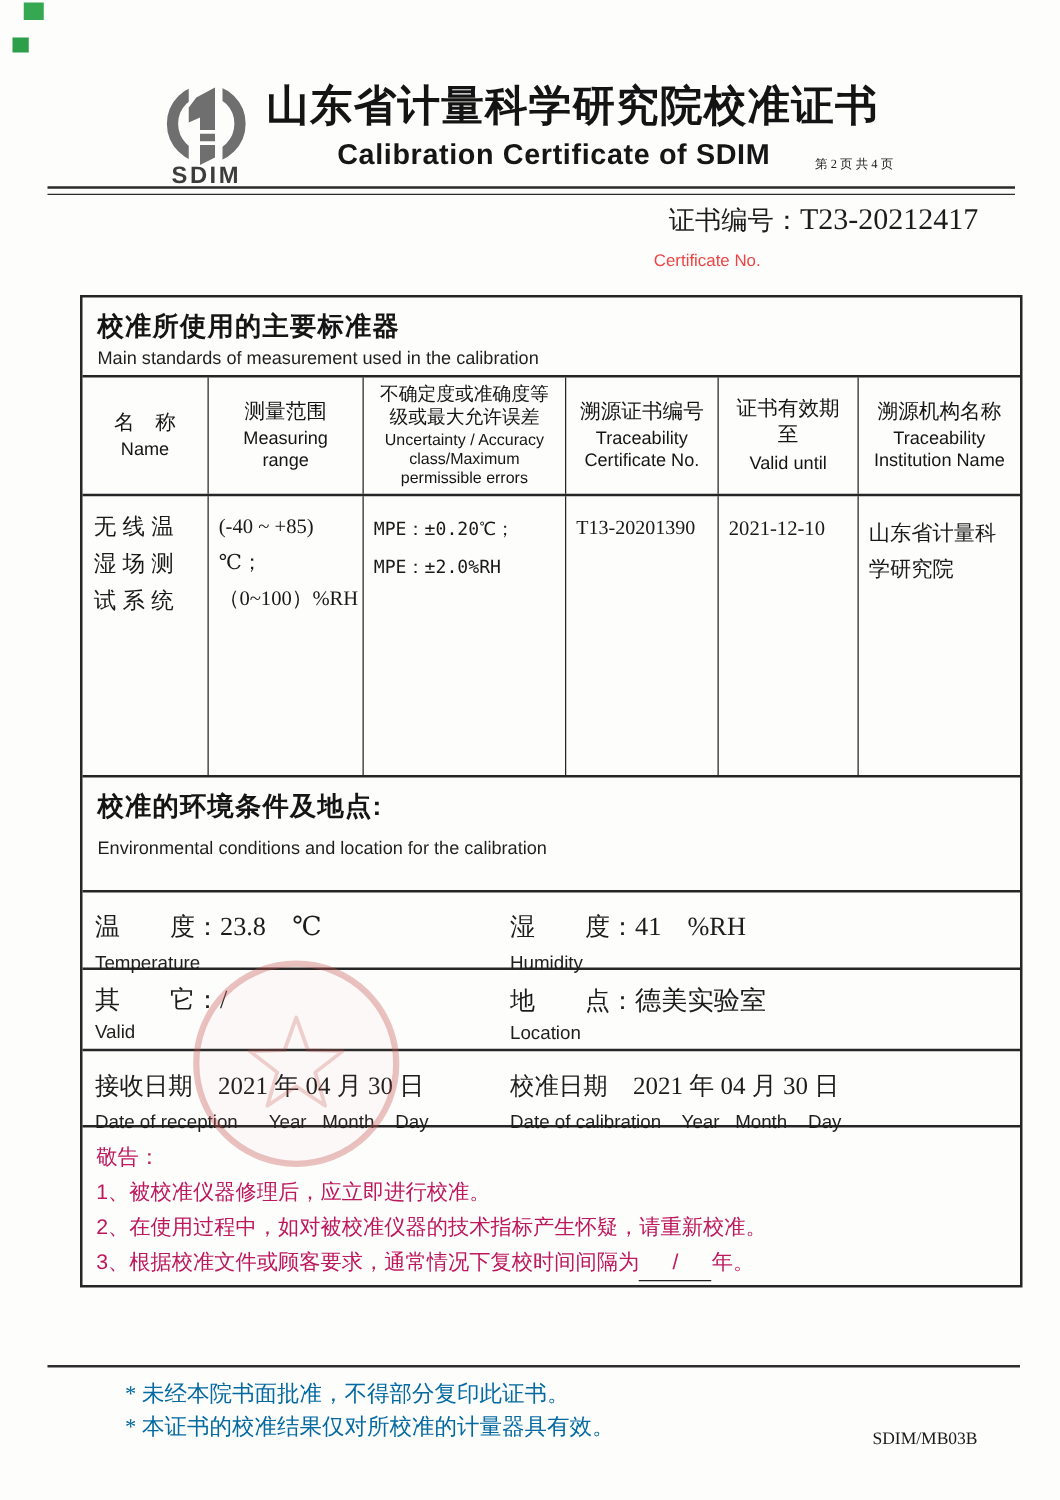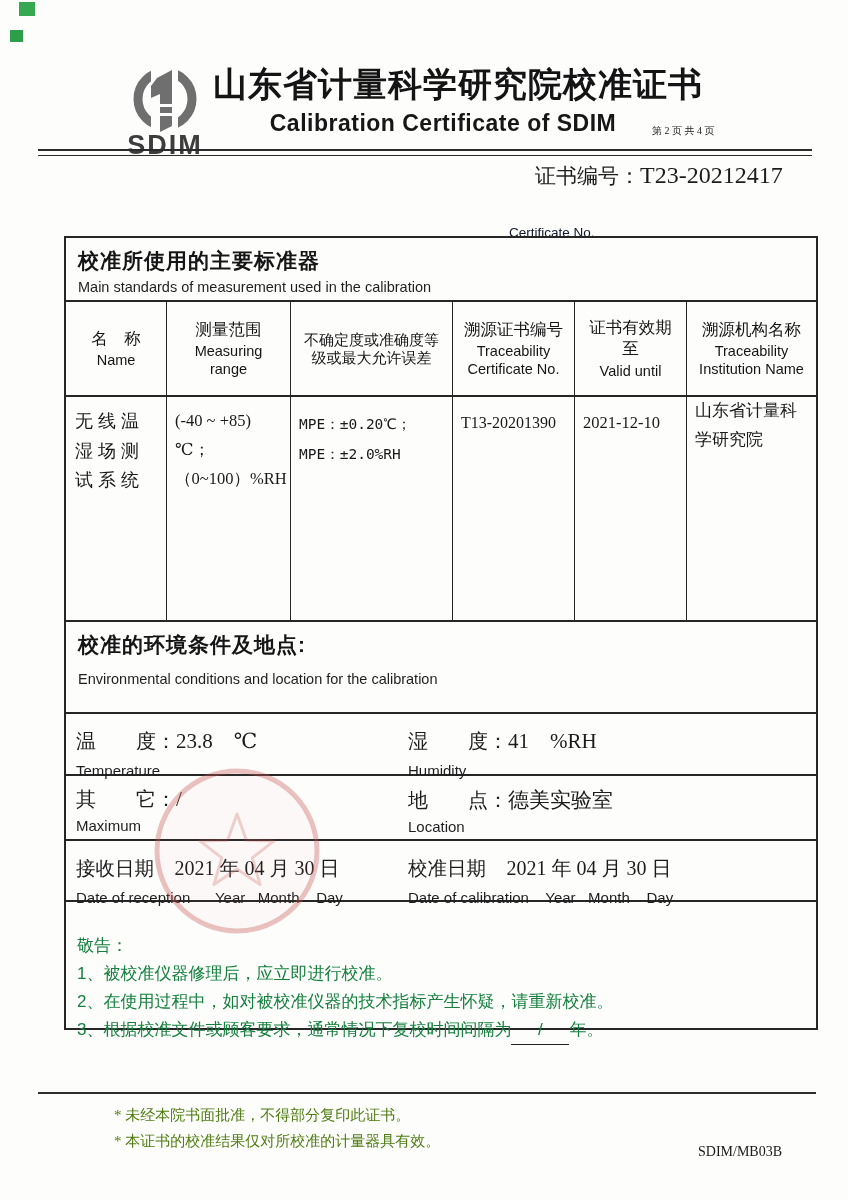--- a/index.html
+++ b/index.html
@@ -12,31 +12,31 @@
   .pre{white-space:pre;}
 
   
   .scan-mark{position:absolute;}
   .scan-mark.m1{left:19px;top:2px;width:16px;height:14px;background:#35a851;}
   .scan-mark.m2{left:10px;top:30px;width:13px;height:12px;background:#2d9e4a;}
 
   
   .logo{left:112px;top:66px;width:106px;text-align:center;}
   .logo .glyph{display:block;margin:0 auto;}
-  .logo .logo-word{font-weight:bold;font-size:27px;letter-spacing:2px;color:#3d3d3d;margin-top:-4px;}
+  .logo .logo-word{font-weight:bold;font-size:19px;letter-spacing:2px;color:#3d3d3d;margin-top:-4px;}
   .title-zh{left:208px;top:62px;width:500px;text-align:center;font-size:34px;font-weight:bold;
             font-family:"DejaVu Serif","Liberation Serif",serif;letter-spacing:1px;color:#141414;}
   .title-en{left:208px;top:110px;width:470px;text-align:center;font-size:23px;font-weight:800;
             letter-spacing:.5px;color:#161616;}
   .page-info{left:652px;top:124px;font-size:10px;color:#222;}
   .hr-double{left:38px;top:149px;width:774px;height:4px;border-top:2.5px solid #2b2b2b;border-bottom:1.5px solid #2b2b2b;}
   .cert-line{left:535px;top:162px;font-size:21px;}
   .cert-line .lbl{font-weight:500;}
   .cert-line .val{font-size:24px;}
-  .cert-en{left:509px;top:201px;font-size:13.5px;color:#0f172a;margin-top:24px;}
+  .cert-en{left:523px;top:201px;font-size:13.5px;color:#ef4444;}
 
   
   .docbox{left:64px;top:236px;width:754px;border:2px solid #262626;box-sizing:border-box;background:transparent;}
   .sec-title{padding:9px 14px 0 12px;box-sizing:border-box;}
   .sec-title .t-zh{font-size:21px;font-weight:600;letter-spacing:1px;color:#151515;}
   .sec-title .t-en{font-size:14.5px;margin-top:4px;color:#1f1f1f;}
   .row{box-sizing:border-box;border-top:2px solid #262626;}
   .grid6{display:grid;grid-template-columns:100px 124px 162px 122px 112px 1fr;}
   .grid6 > div{box-sizing:border-box;}
   .grid6 > div + div{border-left:1.5px solid #262626;}
@@ -55,29 +55,29 @@
   .twocol .left{width:342px;box-sizing:border-box;padding-left:10px;}
   .twocol .right{flex:1;box-sizing:border-box;}
   .envline{font-size:20px;}
   .envline .lab{font-weight:500;}
   .envline .val{font-size:21px;}
   .sub-en{font-size:15px;margin-top:7px;color:#1e1e1e;}
   .dateline .lab{font-size:19.5px;font-weight:500;}
   .dateline .val{font-size:20px;}
 
   
-  .notice{padding:30px 16px 0 11px;font-size:17px;line-height:28px;color:#15803d;}
+  .notice{padding:10px 16px 0 11px;font-size:17px;line-height:28px;color:#be185d;}
   .slash{display:inline-block;min-width:58px;text-align:center;border-bottom:1.5px solid #222;}
 
   
   .stamp{left:150px;top:764px;pointer-events:none;opacity:.85;}
 
   
   .hr-footer{left:38px;top:1092px;width:778px;border-top:2px solid #2e2e2e;height:0;}
-  .f-note{left:114px;top:1102px;font-size:15px;line-height:26px;color:#4d7c0f;}
+  .f-note{left:100px;top:1102px;font-size:18px;line-height:26px;color:#0369a1;}
   .form-code{left:698px;top:1144px;font-size:14px;color:#1a1a1a;}
 </style>
 </head>
 <body>
 
 <div class="page">
 
   <div class="scan-mark m1"></div>
   <div class="scan-mark m2"></div>
 
@@ -113,20 +113,21 @@
       <div class="hcell">
         <span>名　称</span>
         <span class="en">Name</span>
       </div>
       <div class="hcell">
         <span>测量范围</span>
         <span class="en">Measuring range</span>
       </div>
       <div class="hcell small">
         <span>不确定度或准确度等级或最大允许误差</span>
+        <span class="en">Uncertainty / Accuracy class/Maximum permissible errors</span>
       </div>
       <div class="hcell">
         <span>溯源证书编号</span>
         <span class="en">Traceability Certificate No.</span>
       </div>
       <div class="hcell">
         <span>证书有效期至</span>
         <span class="en">Valid until</span>
       </div>
       <div class="hcell">
@@ -144,21 +145,21 @@
       <div class="dcell mono mpecell">
         <span class="ln">MPE：±0.20℃；</span>
         <span class="ln">MPE：±2.0%RH</span>
       </div>
       <div class="dcell serif" style="font-size:16px;padding-top:12px;">
         <span>T13-20201390</span>
       </div>
       <div class="dcell serif" style="font-size:16.5px;padding-top:12px;">
         <span>2021-12-10</span>
       </div>
-      <div class="dcell serif" style="font-size:17px;line-height:1.7;padding-top:0;">山东省计量科学研究院</div>
+      <div class="dcell serif" style="font-size:17px;line-height:1.7;padding-top:16px;">山东省计量科学研究院</div>
     </div>
 
     <div class="row sec-title" style="height:92px;">
       <div class="t-zh zh-sans">校准的环境条件及地点:</div>
       <div class="t-en" style="margin-top:12px;">Environmental conditions and location for the calibration</div>
     </div>
 
     <div class="row twocol" style="height:62px;padding-top:13px;">
       <div class="left">
         <div class="envline">
@@ -172,21 +173,21 @@
         </div>
         <div class="sub-en">Humidity</div>
       </div>
     </div>
 
     <div class="row twocol" style="height:65px;padding-top:10px;">
       <div class="left">
         <div class="envline">
           <span class="lab zh-sans">其　　它：</span><span class="val serif">/</span>
         </div>
-        <div class="sub-en" style="margin-top:4px;">Maximum</div>
+        <div class="sub-en" style="margin-top:4px;">Valid</div>
       </div>
       <div class="right">
         <div class="envline">
           <span class="lab zh-sans">地　　点：</span><span class="val zh-sans">德美实验室</span>
         </div>
         <div class="sub-en" style="margin-top:4px;">Location</div>
       </div>
     </div>
 
     <div class="row twocol" style="height:61px;padding-top:14px;">

